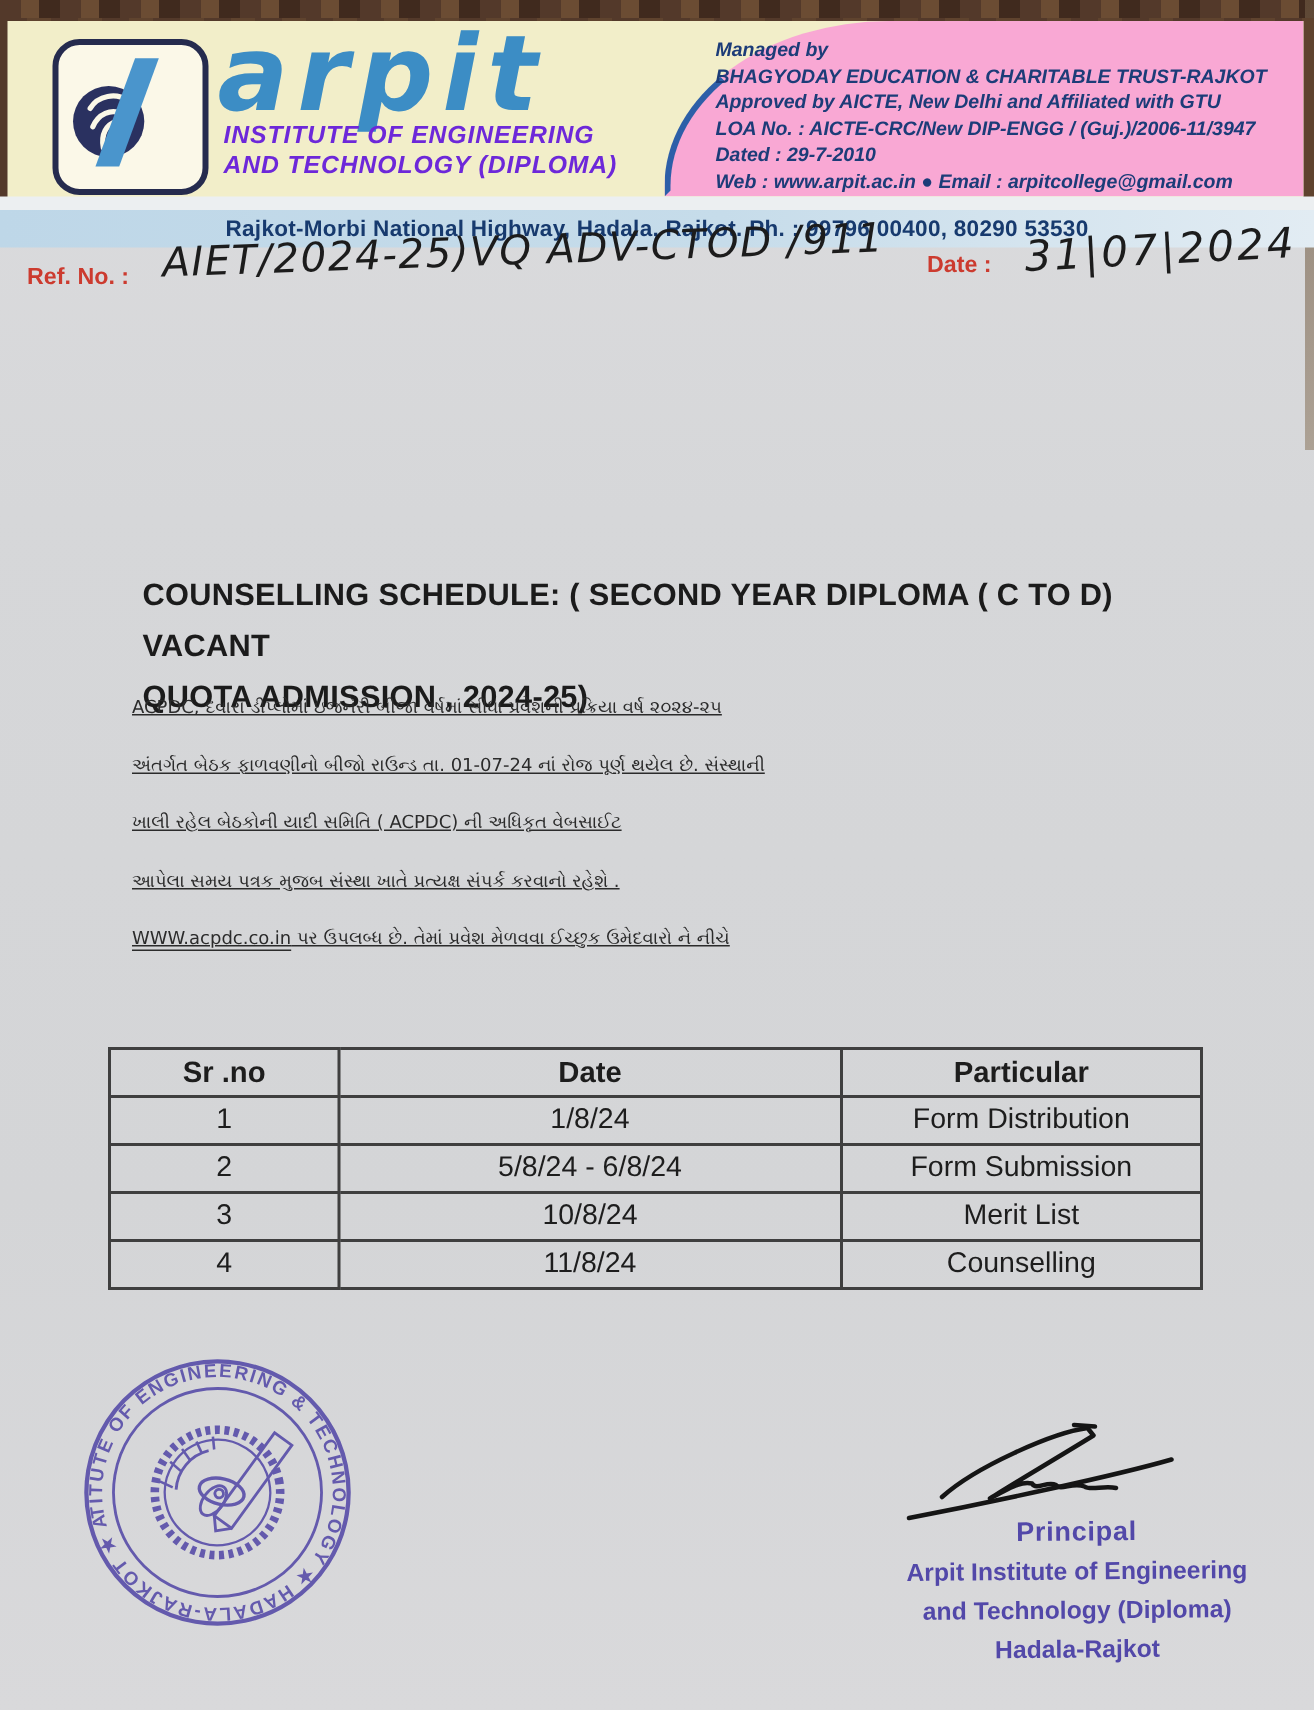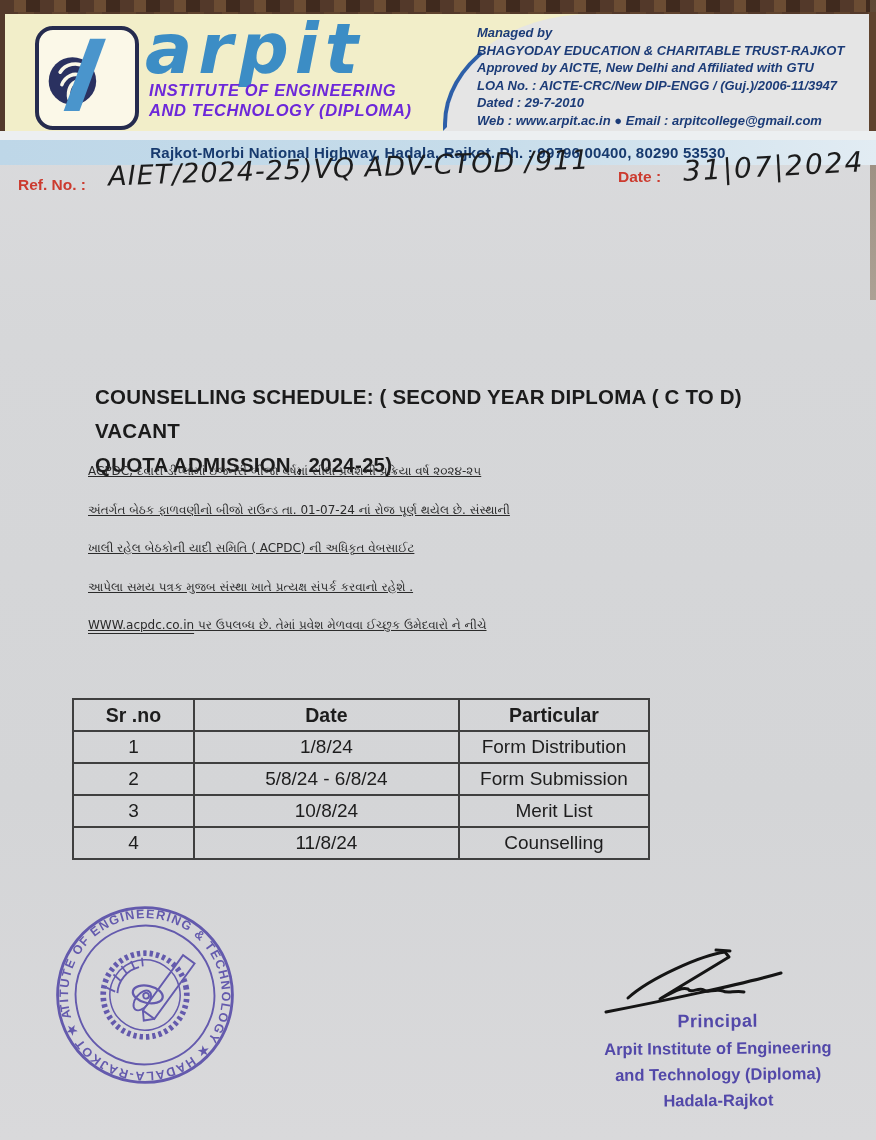--- a/index.html
+++ b/index.html
@@ -14,21 +14,21 @@
   
   .head-wrap{position:absolute;left:0;top:12px;width:876px;height:121px;
         background:repeating-linear-gradient(90deg,#53392a 0 18px,#5f432e 18px 34px);}
   .head-band{position:absolute;left:5px;top:2px;right:7px;bottom:0;background:#f2eec9;font-style:italic;}
   .logo-box{position:absolute;left:30px;top:12px;width:96px;height:96px;background:#fbf8e8;
         border:4px solid #252b4e;border-radius:18px;}
   .wordmark{position:absolute;left:140px;top:-6px;font-size:70px;font-weight:bold;
         color:#3c8dc5;letter-spacing:6px;font-family:"DejaVu Sans", sans-serif;}
   .inst-lines{position:absolute;left:144px;top:66px;color:#6d28d9;font-weight:bold;
         font-size:16.5px;line-height:20px;letter-spacing:.6px;font-family:"Liberation Sans", sans-serif;}
-  .info-panel{position:absolute;left:438px;top:0;right:0;height:117px;background:#e5e5e5;
+  .info-panel{position:absolute;left:438px;top:0;right:0;height:117px;background:#f9a8d4;
         border:4px solid #2d5fa8;border-right-color:transparent;border-bottom-color:transparent;
         border-top-color:transparent;border-top-left-radius:150px 110px;
         padding:6px 0 0 30px;box-sizing:border-box;}
   .info-panel div{color:#1c3c78;font-weight:bold;font-size:13px;line-height:17.5px;white-space:nowrap;}
   
   .addr-bar{position:absolute;left:0;top:140px;width:876px;height:25px;
         background:linear-gradient(90deg,#bed7e8 0%,#c6dcea 55%,#e2ecf3 100%);
         display:flex;align-items:center;justify-content:center;}
   .addr-bar span{color:#173a6e;font-weight:bold;font-size:15px;letter-spacing:.2px;}
   .gap-strip{position:absolute;left:0;top:131px;width:876px;height:9px;background:#eceff1;}
@@ -39,21 +39,21 @@
   .date-label{position:absolute;left:618px;top:168px;color:#cc3b2f;font-weight:bold;font-size:15.5px;}
   .date-value{position:absolute;left:683px;top:150px;color:#1c1c1c;font-size:28px;font-style:italic;
         letter-spacing:2px;transform:rotate(-3deg);font-family:"DejaVu Sans", cursive;}
   
   .title{position:absolute;left:95px;top:380px;width:720px;color:#1b1b1b;font-weight:bold;
         font-size:20.5px;line-height:34px;letter-spacing:.2px;}
   .para{position:absolute;left:88px;top:452px;width:726px;color:#2b2b2b;font-size:12px;
         line-height:38.5px;text-align:justify;font-family:"DejaVu Sans", sans-serif;text-decoration:underline;}
   .para .url{text-decoration:underline;text-underline-offset:4px;font-weight:500;}
   
-  table.sched{position:absolute;left:72px;top:698px;width:578px;border-collapse:collapse;}
+  table.sched{position:absolute;left:72px;top:698px;width:730px;border-collapse:collapse;}
   table.sched th,table.sched td{border:2px solid #3f3f3f;text-align:center;color:#1d1d1d;
         height:30px;padding:0;font-size:19px;}
   table.sched th{font-weight:bold;font-size:19.5px;}
   table.sched td{font-family:"Liberation Sans", sans-serif;}
   .c-sr{width:21%;} .c-date{width:46%;} .c-part{width:33%;}
   
   .stamp{position:absolute;left:50px;top:900px;width:190px;height:190px;opacity:.82;
         transform:rotate(-12deg);}
   
   .sig{position:absolute;left:598px;top:942px;width:190px;height:78px;}

